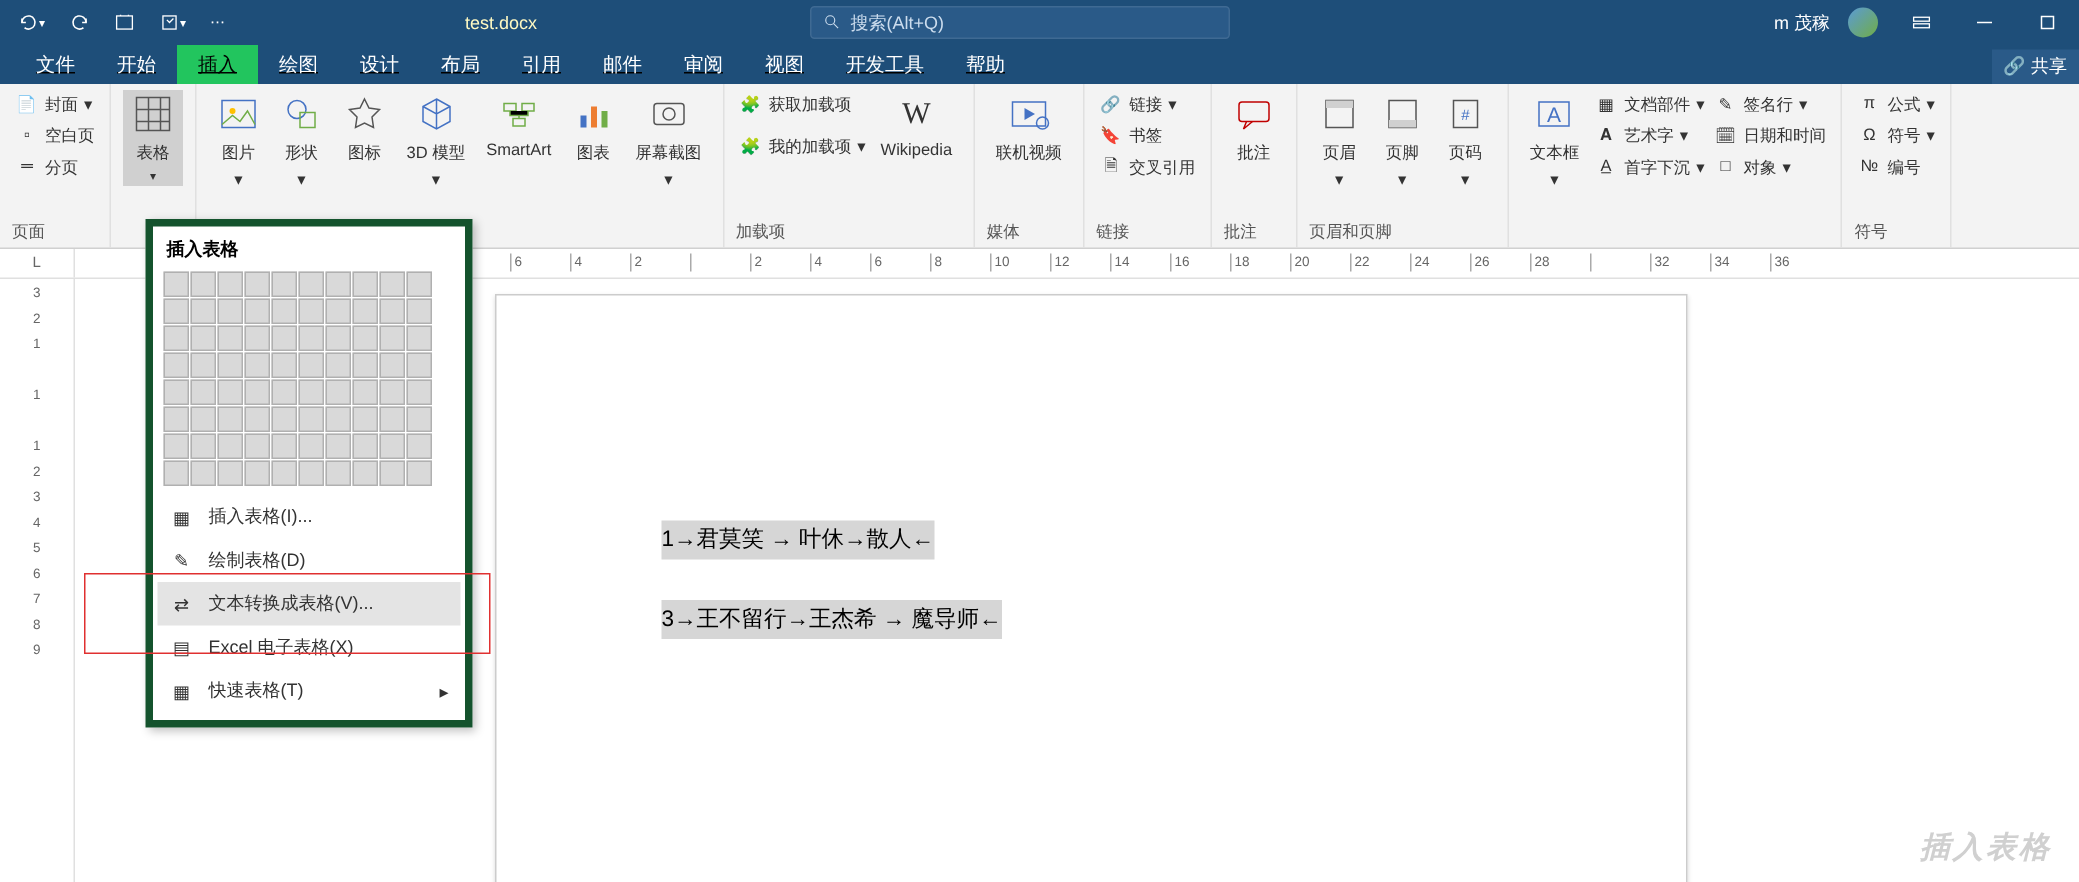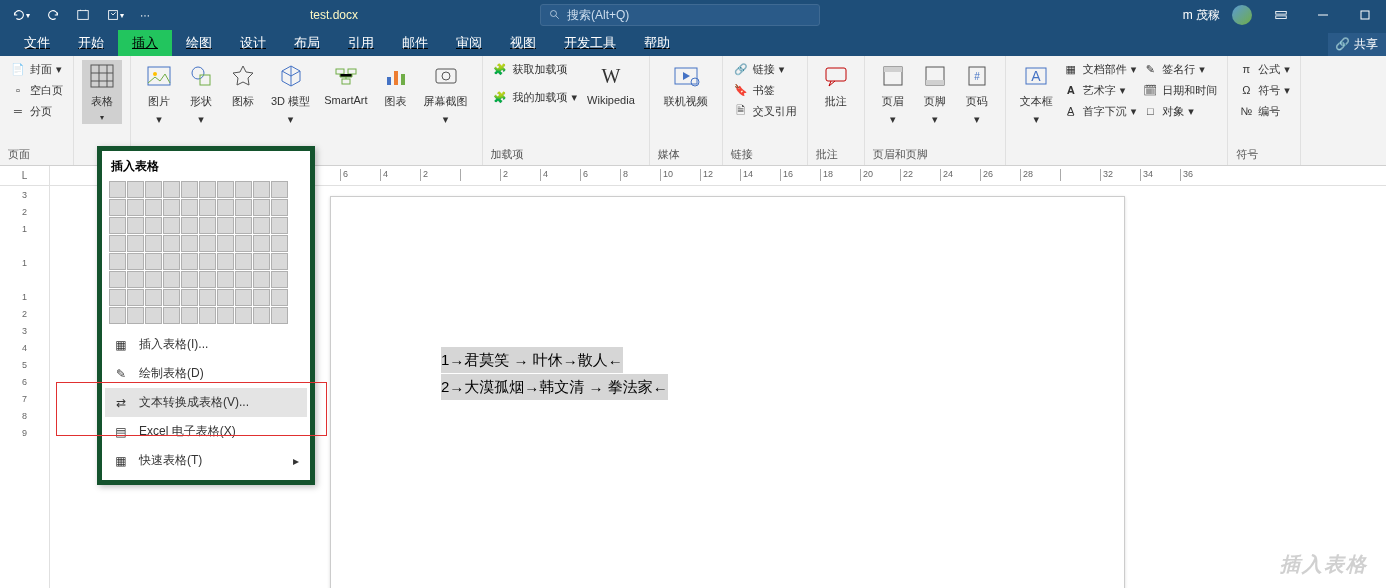--- a/index.html
+++ b/index.html
@@ -416,21 +416,22 @@
       <span>4</span>
       <span>5</span>
       <span>6</span>
       <span>7</span>
       <span>8</span>
       <span>9</span>
     </div>
   <div class="page">
     <div class="content">
       <span class="line">1→君莫笑 → 叶休→散人←</span><br>
-      <span class="line">2→大漠孤烟→韩文清 → 拳法家←</span><br>
+      <br>
+      <span class="line">3→王不留行→王杰希 → 魔导师←</span>
     </div>
   </div>
 </div>
 
 <div class="dropdown">
   <div class="dd-title">插入表格</div>
   <div class="grid" id="tgrid">
       <div class="cell"></div>
       <div class="cell"></div>
       <div class="cell"></div>

